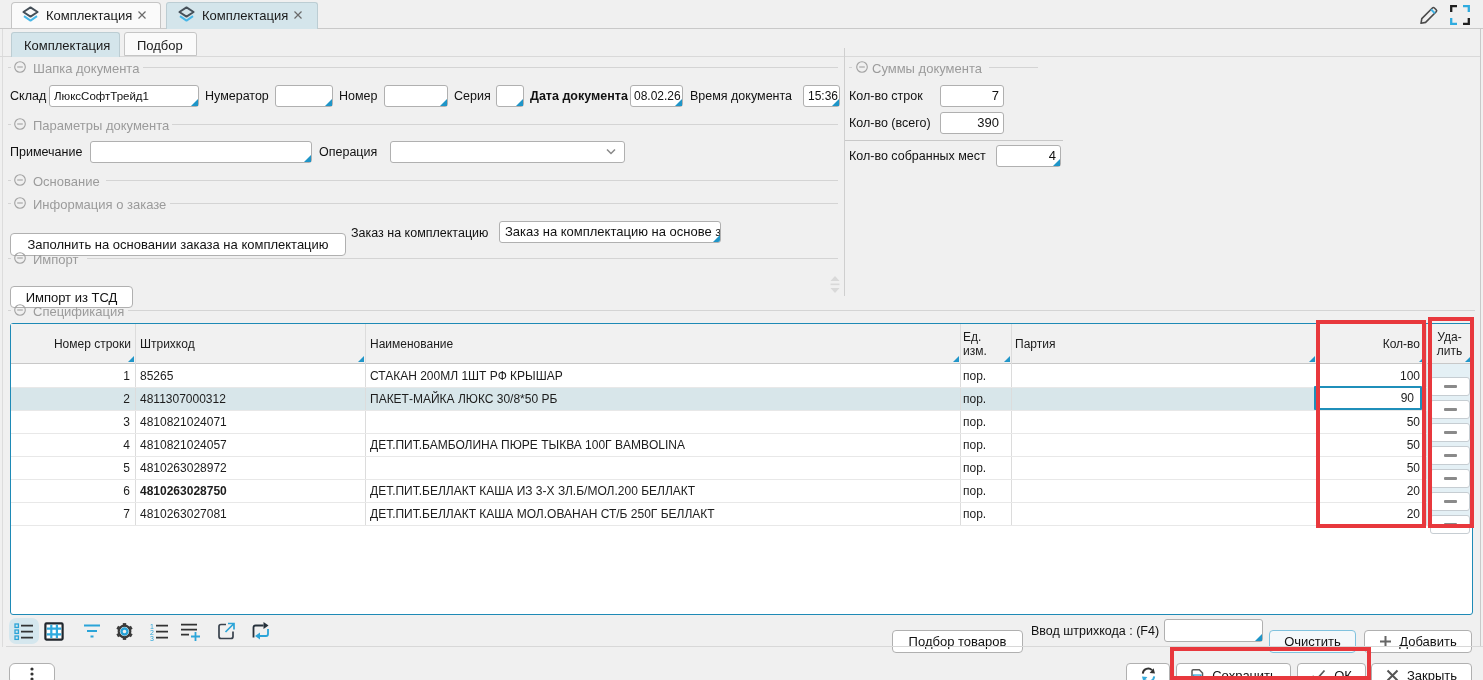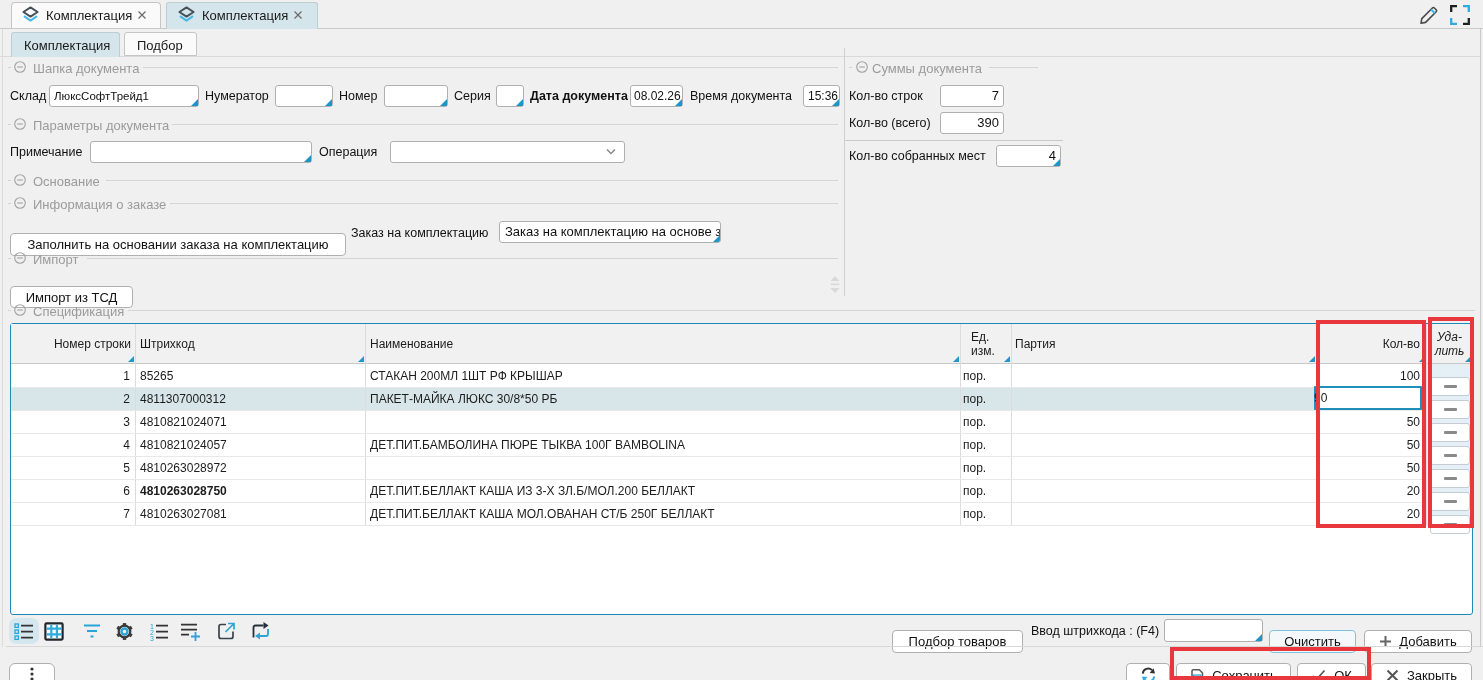--- a/index.html
+++ b/index.html
@@ -175,24 +175,24 @@
     </svg>
 <div class="ghdr" style="left:33px;top:304px;">Спецификация</div>
 <div class="gline" style="left:128px;top:310px;width:1347px;"></div>
 
 <div class="abs" style="left:10px;top:323px;width:1463px;height:292px;background:#fff;border:1.5px solid #1e8ab6;border-radius:3px;box-sizing:border-box;"></div>
 <div class="abs" style="left:11px;top:324px;width:1461px;height:40px;background:#f1f1f1;border-bottom:1px solid #c8c8c8;box-sizing:border-box;"></div>
 
 <div class="hdrcell" style="left:11px;top:337px;width:120px;text-align:right;">Номер строки</div>
 <div class="hdrcell" style="left:140px;top:337px;">Штрихкод</div>
 <div class="hdrcell" style="left:370px;top:337px;">Наименование</div>
-<div class="hdrcell" style="left:963px;top:330px;line-height:14px;margin-left:8px;">Ед.<br>изм.</div>
+<div class="hdrcell" style="left:963px;top:330px;line-height:14px;">Ед.<br>изм.</div>
 <div class="hdrcell" style="left:1015px;top:337px;">Партия</div>
 <div class="hdrcell" style="left:1316px;top:337px;width:104px;text-align:right;">Кол-во</div>
-<div class="hdrcell" style="left:1426px;top:330px;width:47px;text-align:center;line-height:14px;font-style:italic;">Уда-<br>лить</div>
+<div class="hdrcell" style="left:1426px;top:330px;width:47px;text-align:center;line-height:14px;">Уда-<br>лить</div>
 
 <div class="abs sorttri" style="left:10px;top:324px;width:125px;height:39px;"></div>
 <div class="abs sorttri" style="left:135px;top:324px;width:230px;height:39px;"></div>
 <div class="abs sorttri" style="left:365px;top:324px;width:595px;height:39px;"></div>
 <div class="abs sorttri" style="left:960px;top:324px;width:51px;height:39px;"></div>
 <div class="abs sorttri" style="left:1011px;top:324px;width:305px;height:39px;"></div>
 <div class="abs sorttri" style="left:1316px;top:324px;width:110px;height:39px;"></div>
 <div class="abs sorttri" style="left:1426px;top:324px;width:46px;height:39px;"></div>
 
 <div class="abs" style="left:11px;top:387px;width:1461px;height:23px;background:#d8e6ea;"></div>
@@ -268,21 +268,21 @@
       <div style="width:13px;height:3px;background:#8a8a8a;border-radius:1px;"></div>
     </div>
 <div class="btn" style="left:1430px;top:481px;width:40px;height:19px;border-color:#c6cdd2;border-radius:3px;">
       <div style="width:13px;height:3px;background:#8a8a8a;border-radius:1px;"></div>
     </div>
 <div class="btn" style="left:1430px;top:504px;width:40px;height:19px;border-color:#c6cdd2;border-radius:3px;">
       <div style="width:13px;height:3px;background:#8a8a8a;border-radius:1px;"></div>
     </div>
 
 <div class="abs" style="left:1314px;top:386px;width:108px;height:24px;background:#fff;border:2px solid #1f8fba;border-radius:1px;box-sizing:border-box;"></div>
-<div class="cell" style="left:1314px;top:391px;width:100px;">90</div>
+<div class="cell" style="left:1314px;top:391px;width:100px;text-align:right;">90</div>
 
 <div class="redbox" style="left:1316px;top:320px;width:110px;height:208px;"></div>
 <div class="redbox" style="left:1428px;top:317px;width:46px;height:211px;"></div>
 <div class="redbox" style="left:1170px;top:647px;width:201px;height:33px;"></div>
 
 <div class="abs" style="left:9px;top:618px;width:30px;height:26px;background:#d5e7ee;border-radius:7px;"></div>
 
 <svg class="abs" style="left:14px;top:622px;" width="20" height="19" viewBox="0 0 20 19">
   <rect x="1" y="2" width="3.4" height="3.4" fill="none" stroke="#2ba4d8" stroke-width="1.3"></rect>
   <rect x="1" y="8" width="3.4" height="3.4" fill="none" stroke="#2ba4d8" stroke-width="1.3"></rect>

